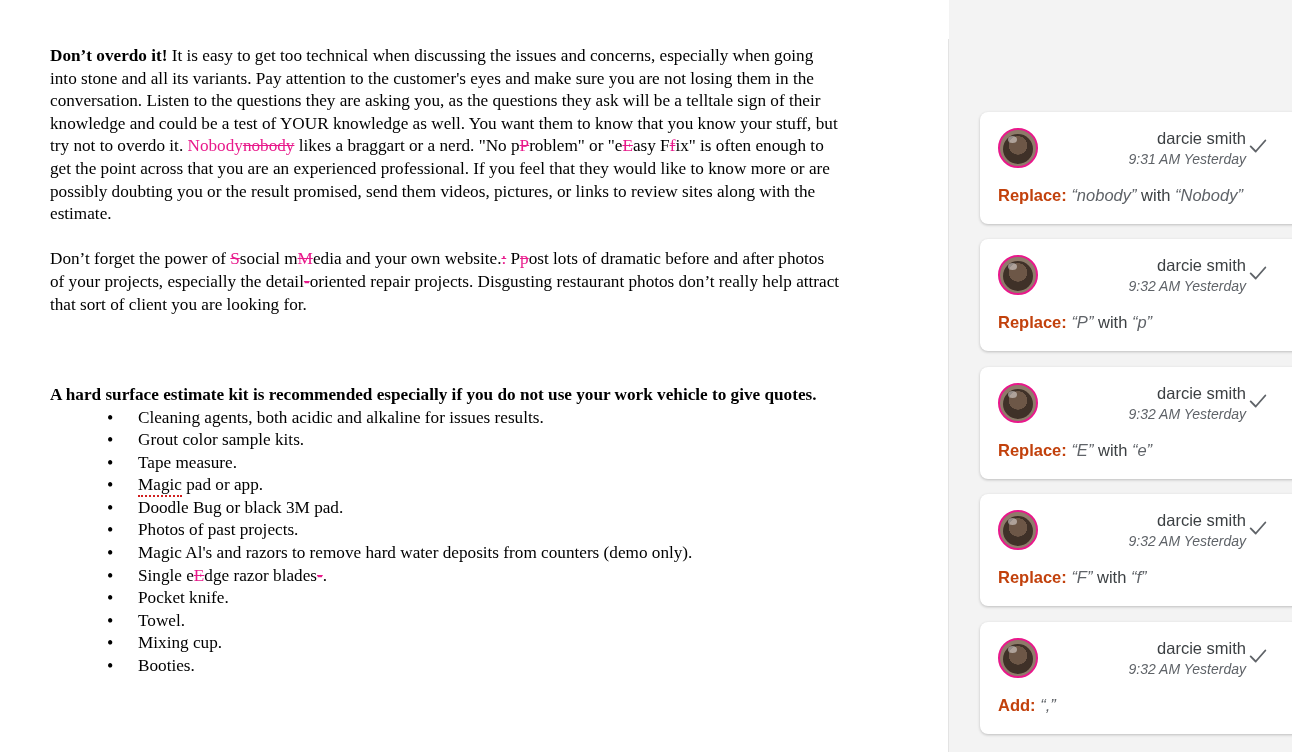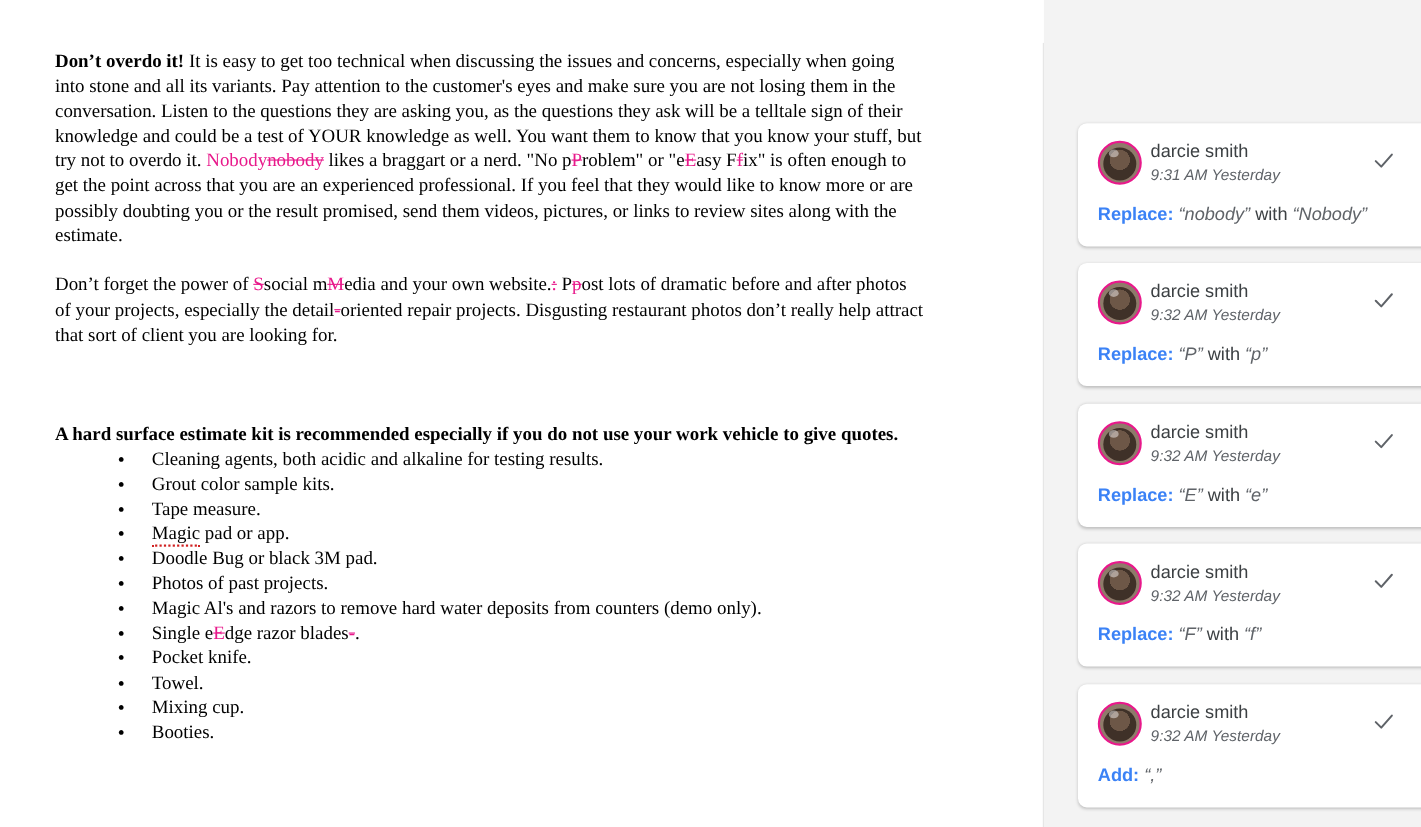--- a/index.html
+++ b/index.html
@@ -149,23 +149,24 @@
   .avatar .hi {
     position: absolute;
     left: 8px;
     top: 6px;
     width: 9px;
     height: 7px;
     border-radius: 50%;
     background: rgba(255,255,255,0.45);
   }
   .who {
-    margin-left: 8px;
+    margin-left: 26px;
     flex: 1 1 auto;
     min-width: 0;
+    text-align: right;
   }
   .who .name {
     font-size: 16.5px;
     color: #3c4043;
     line-height: 20px;
     white-space: nowrap;
   }
   .who .time {
     font-size: 14px;
     color: #5f6368;
@@ -193,21 +194,21 @@
   .icon-btn svg { display: block; }
   .card-body {
     margin-top: 16px;
     font-size: 16.5px;
     color: #3c4043;
     line-height: 21px;
     font-family: "Liberation Sans", sans-serif;
   }
   .card-body .act {
     font-weight: bold;
-    color: #3b82f6;
+    color: #c2410c;
   }
   .card-body .q {
     font-style: italic;
     color: #5f6368;
   }
 </style>
 </head>
 <body>
 
 <div id="page">
@@ -215,21 +216,21 @@
   <div id="doc">
     <div id="doc-inner">
       <p class="para" id="para-0"><span class="bold">Don’t overdo it!</span><span> It is easy to get too technical when discussing the issues and concerns, especially when going into stone and all its variants. Pay attention to the customer's eyes and make sure you are not losing them in the conversation. Listen to the questions they are asking you, as the questions they ask will be a telltale sign of their knowledge and could be a test of YOUR knowledge as well. You want them to know that you know your stuff, but try not to overdo it. </span><span class="ins">Nobody</span><span class="del">nobody</span><span> likes a braggart or a nerd. "No p</span><span class="del">P</span><span>roblem" or "e</span><span class="del">E</span><span>asy F</span><span class="del">f</span><span>ix" is often enough to get the point across that you are an experienced professional. If you feel that they would like to know more or are possibly doubting you or the result promised, send them videos, pictures, or links to review sites along with the estimate.</span></p>
       <div class="spacer-line"></div>
       <p class="para" id="para-1"><span>Don’t forget the power of </span><span class="del">S</span><span>social m</span><span class="del">M</span><span>edia and your own website.</span><span class="del">:</span><span> P</span><span class="del">p</span><span>ost lots of dramatic before and after photos of your projects, especially the detail</span><span class="del">-</span><span>oriented repair projects. Disgusting restaurant photos don’t really help attract that sort of client you are looking for.</span></p>
       <div class="spacer-line"></div>
       <div class="spacer-line"></div>
       <div class="spacer-line"></div>
       <p class="para" id="para-2"><span class="bold">A hard surface estimate kit is recommended especially if you do not use your work vehicle to give quotes.</span></p>
       <ul class="bullets" id="bullet-list">
-          <li><span>Cleaning agents, both acidic and alkaline for testing results.</span></li>
+          <li><span>Cleaning agents, both acidic and alkaline for issues results.</span></li>
           <li><span>Grout color sample kits.</span></li>
           <li><span>Tape measure.</span></li>
           <li><span class="spell">Magic</span><span> pad or app.</span></li>
           <li><span>Doodle Bug or black 3M pad.</span></li>
           <li><span>Photos of past projects.</span></li>
           <li><span>Magic Al's and razors to remove hard water deposits from counters (demo only).</span></li>
           <li><span>Single e</span><span class="del">E</span><span>dge razor blades</span><span class="del">-</span><span>.</span></li>
           <li class=""><span>Pocket knife.</span></li>
           <li class="gap"><span>Towel.</span></li>
           <li><span>Mixing cup.</span></li>

